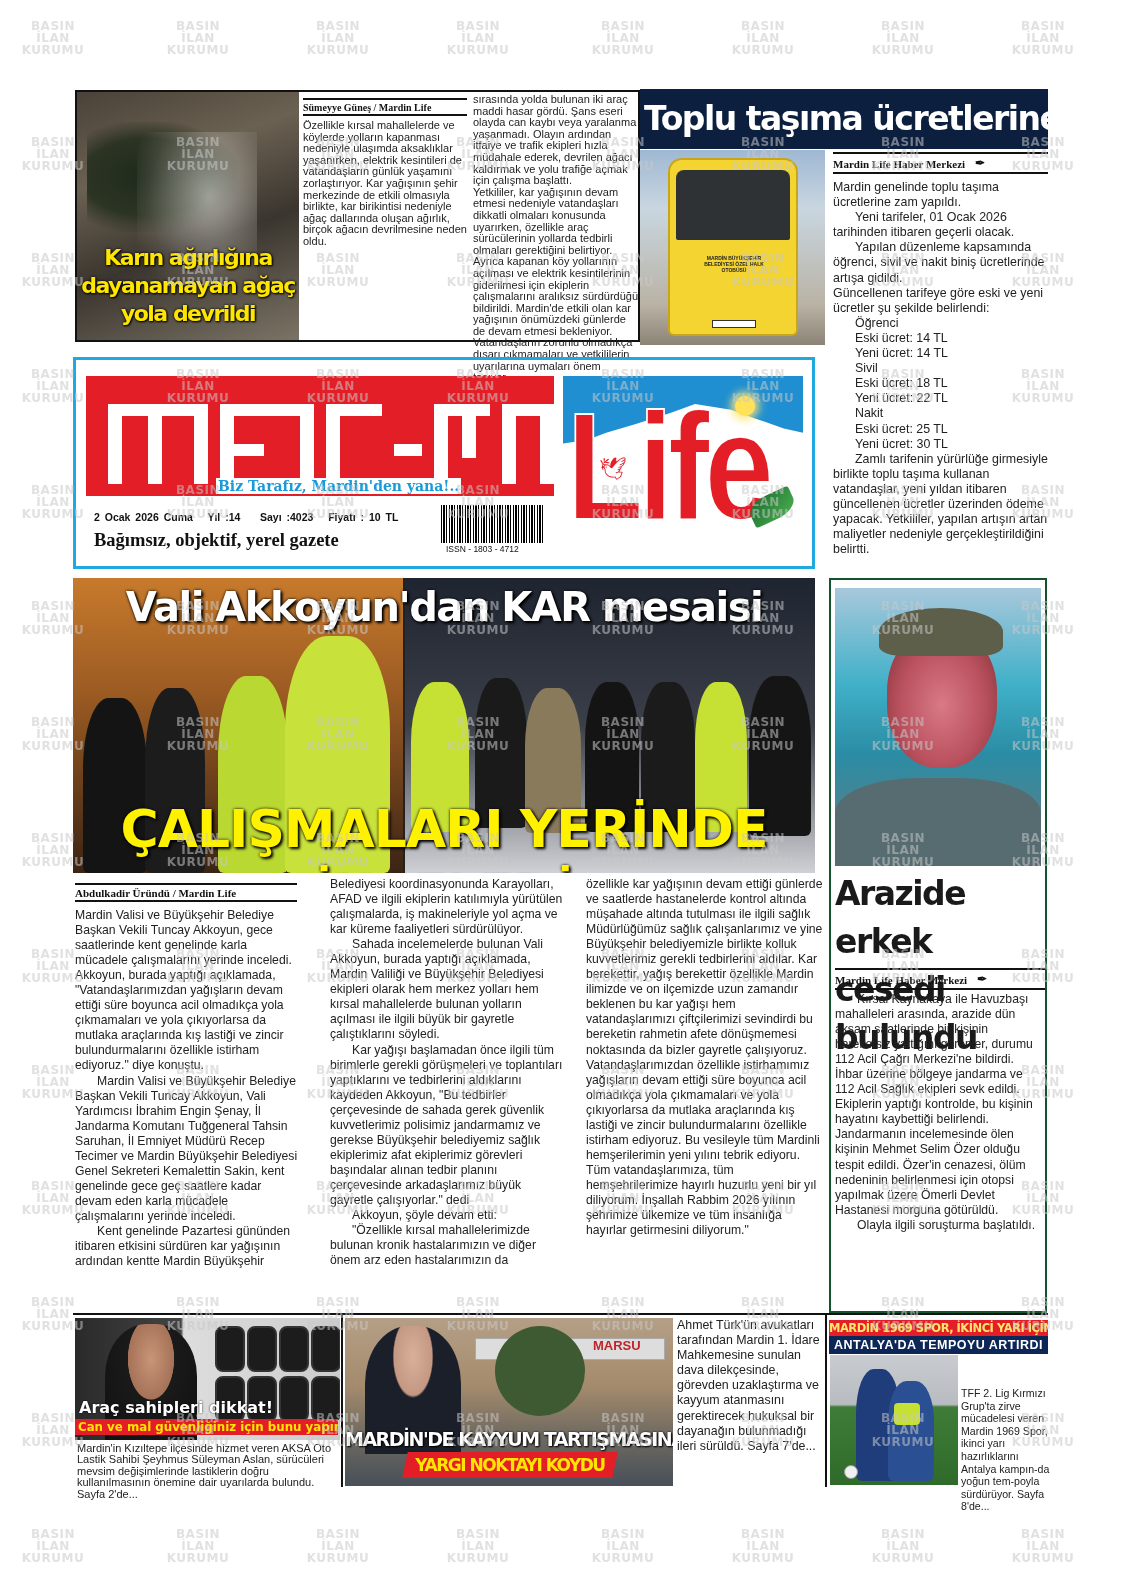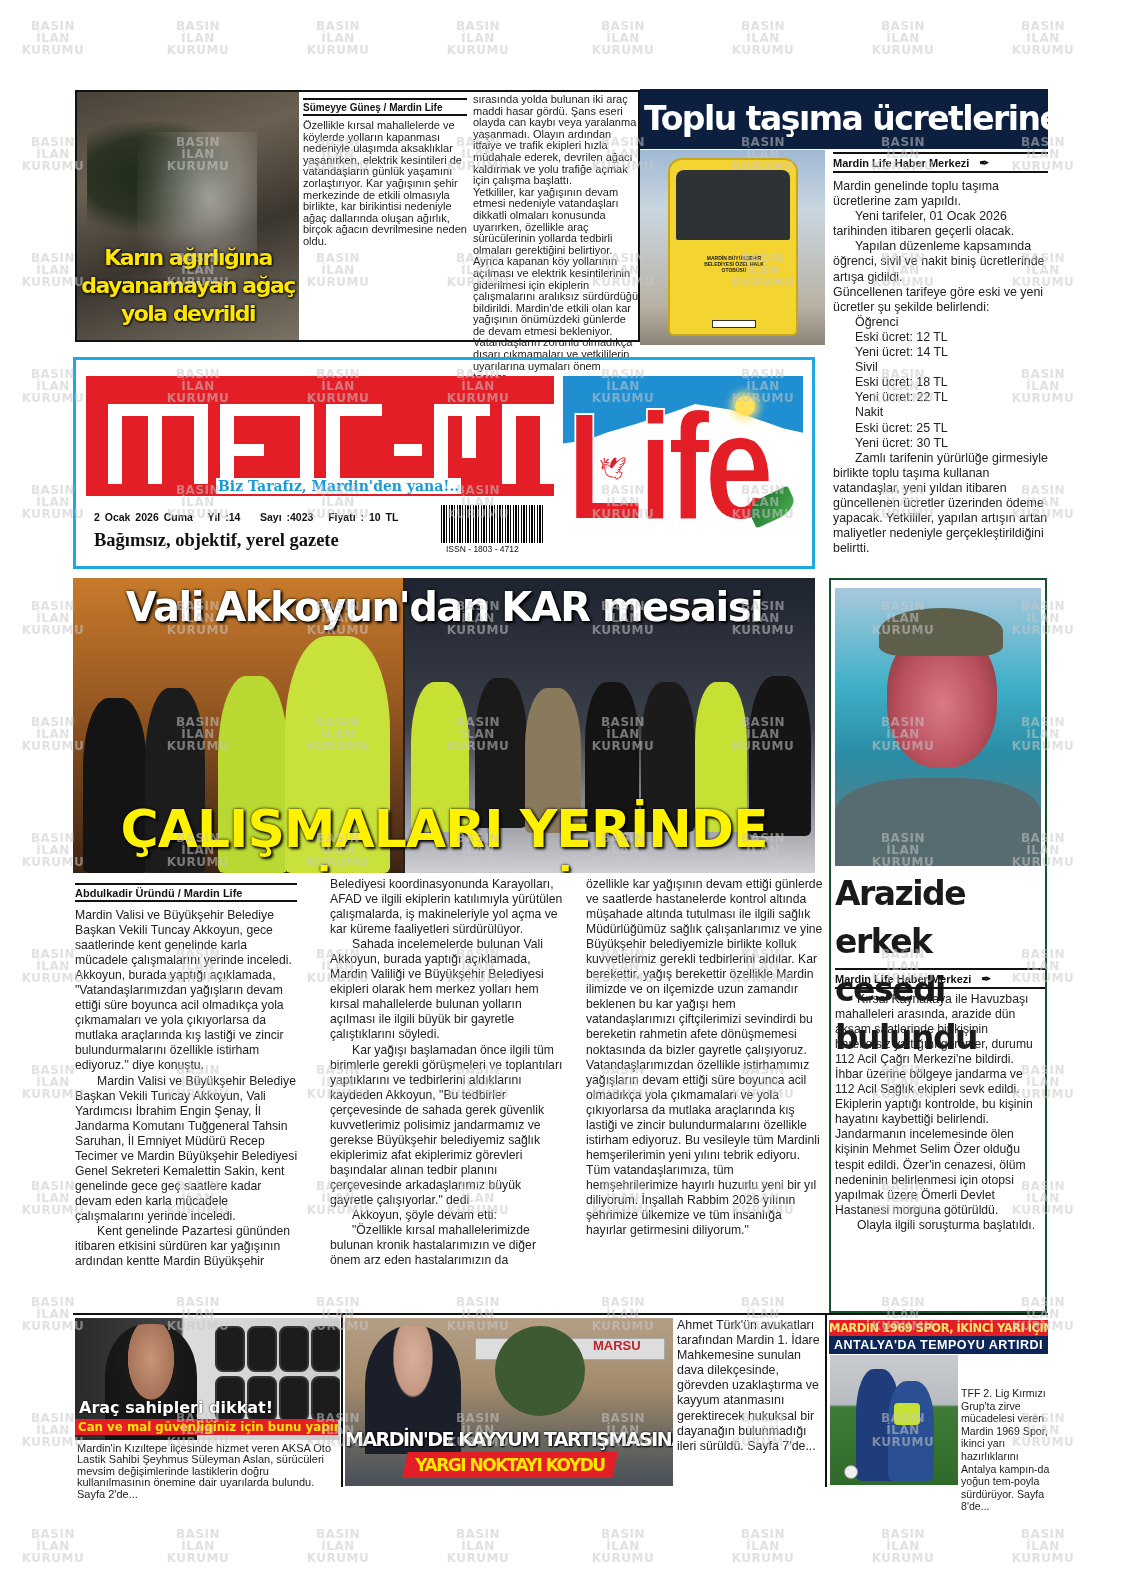--- a/index.html
+++ b/index.html
@@ -5,21 +5,21 @@
   * { box-sizing: border-box; margin: 0; padding: 0; }
   html, body { width: 1140px; height: 1588px; background: #ffffff; overflow: hidden; }
   body { position: relative; font-family: "Liberation Sans", "DejaVu Sans", sans-serif; color: #1a1a1a; }
 
   .abs { position: absolute; }
   .cond { font-family: "DejaVu Sans", "Liberation Sans", sans-serif; font-weight: bold; letter-spacing: -1.5px; transform-origin: left top; }
   .col { font-size: 12.2px; line-height: 15.05px; color: #222; }
   .col p { text-indent: 0; }
   .col p.ind { text-indent: 22px; }
   .small { font-size: 11px; line-height: 11.6px; color: #222; }
-  .byline { font-family: Liberation Sans, sans-serif; font-weight: bold; font-size: 11px; color: #111; border-top: 2px solid #111; border-bottom: 2px solid #111; padding: 2px 0 1px 0; }
+  .byline { font-family: Liberation Serif, serif; font-weight: bold; font-size: 11px; color: #111; border-top: 2px solid #111; border-bottom: 2px solid #111; padding: 2px 0 1px 0; }
   .photo { overflow: hidden; }
 
   
   .wm { position: absolute; color: rgba(200,200,200,0.55); font-family: "DejaVu Sans", sans-serif; font-weight: bold; font-size: 12px; line-height: 12px; text-align: center; letter-spacing: 0.5px; pointer-events: none; }
 
   
   #a1 { left: 75px; top: 90px; width: 565px; height: 252px; border: 2px solid #111; }
   #a1-photo { left: 0; top: 0; width: 222px; height: 248px; background: linear-gradient(160deg, #4a4238 0%, #6b6152 30%, #3a352e 60%, #7b7365 100%); }
   #a1-photo .snow { position:absolute; left:60px; top:40px; width:120px; height:160px; background: radial-gradient(ellipse at 60% 40%, rgba(230,230,225,0.6) 0%, rgba(160,155,145,0.2) 60%, transparent 80%); }
   #a1-photo .tree { position:absolute; left:10px; top:30px; width:150px; height:110px; background: radial-gradient(ellipse at 40% 50%, #1f2a1c 0%, #2c3424 50%, transparent 75%); }
@@ -592,21 +592,21 @@
     <span>Mardin Life Haber Merkezi</span>
     <span style="font-size:12px;">✒</span>
   </div>
   <div class="col" id="fares-text" style="margin-top:6px;">
       <p>Mardin genelinde toplu taşıma ücretlerine zam yapıldı.</p>
       <p class="ind">Yeni tarifeler, 01 Ocak 2026 tarihinden itibaren geçerli olacak.</p>
       <p class="ind">Yapılan düzenleme kapsamında öğrenci, sivil ve nakit biniş ücretlerinde artışa gidildi.</p>
       <p>Güncellenen tarifeye göre eski ve yeni ücretler şu şekilde belirlendi:</p>
       <div class="fare">
         <p>Öğrenci</p>
-        <p>Eski ücret: 12 TL</p>
+        <p>Eski ücret: 14 TL</p>
         <p>Yeni ücret: 14 TL</p>
         <p>Sivil</p>
         <p>Eski ücret: 18 TL</p>
         <p>Yeni ücret: 22 TL</p>
         <p>Nakit</p>
         <p>Eski ücret: 25 TL</p>
         <p>Yeni ücret: 30 TL</p>
       </div>
       <p class="ind">Zamlı tarifenin yürürlüğe girmesiyle birlikte toplu taşıma kullanan vatandaşlar, yeni yıldan itibaren güncellenen ücretler üzerinden ödeme yapacak. Yetkililer, yapılan artışın artan maliyetler nedeniyle gerçekleştirildiğini belirtti.</p>
     </div>

